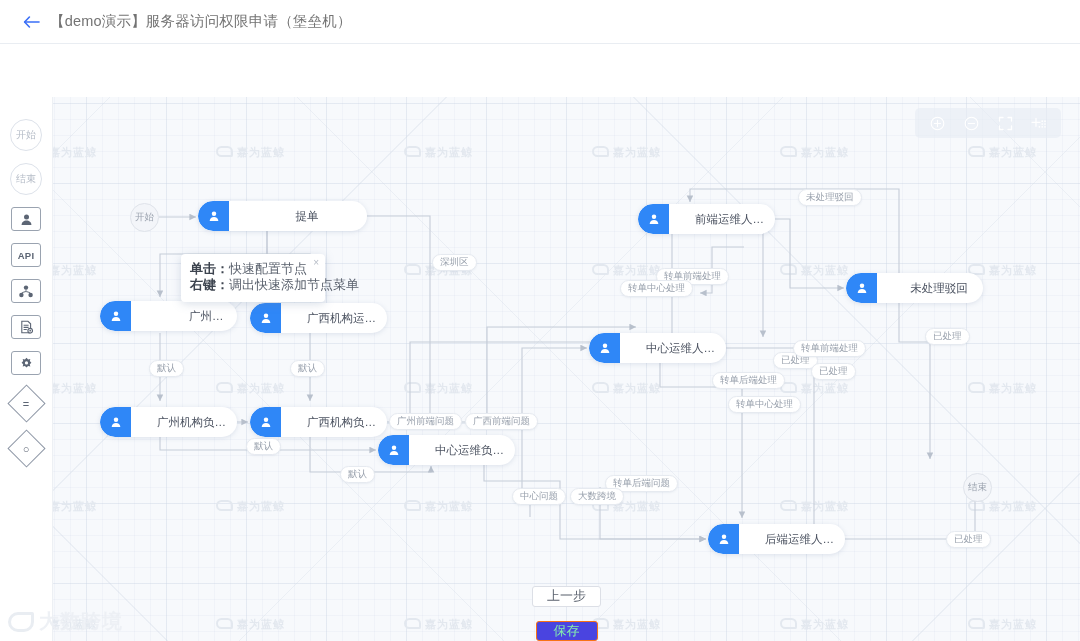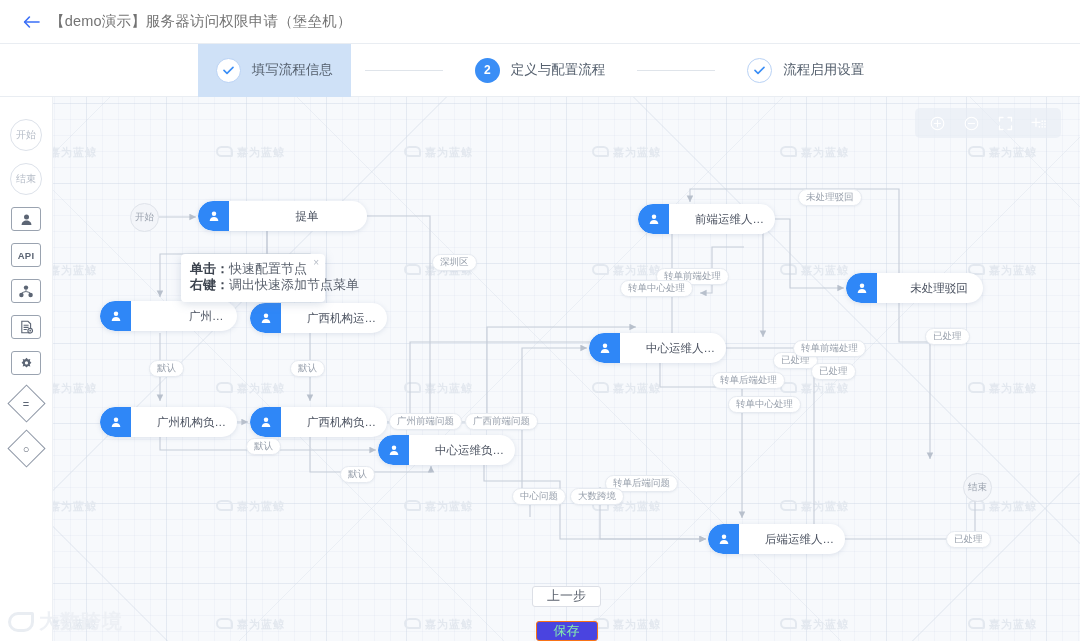--- a/index.html
+++ b/index.html
@@ -185,50 +185,20 @@
   <div class="titlebar">
     <div class="back-arrow">
       <svg width="17" height="12" viewBox="0 0 17 12" aria-hidden="true">
         <path d="M6.4 1 L1.6 6 L6.4 11" fill="none" stroke="#3a6ff7" stroke-width="1.6" stroke-linecap="round" stroke-linejoin="round"></path>
         <path d="M1.8 6 H16" stroke="#3a6ff7" stroke-width="1.6" stroke-linecap="round"></path>
       </svg>
     </div>
     <div class="page-title">【demo演示】服务器访问权限申请（堡垒机）</div>
   </div>
 
-  <div class="stepsbar">
-    <div class="steps-inner">
-      <div class="step active">
-        <div class="step-mark done">
-          <svg width="11" height="9" viewBox="0 0 11 9" aria-hidden="true">
-            <path d="M1 4.4 L4 7.4 L10 1.4" fill="none" stroke="#3a8ef6" stroke-width="1.6" stroke-linecap="round" stroke-linejoin="round"></path>
-          </svg>
-        </div>
-        <div class="step-label">填写流程信息</div>
-      </div>
-
-      <div class="step-line"></div>
-
-      <div class="step">
-        <div class="step-mark current">2</div>
-        <div class="step-label">定义与配置流程</div>
-      </div>
-
-      <div class="step-line"></div>
-
-      <div class="step">
-        <div class="step-mark done">
-          <svg width="11" height="9" viewBox="0 0 11 9" aria-hidden="true">
-            <path d="M1 4.4 L4 7.4 L10 1.4" fill="none" stroke="#3a8ef6" stroke-width="1.6" stroke-linecap="round" stroke-linejoin="round"></path>
-          </svg>
-        </div>
-        <div class="step-label">流程启用设置</div>
-      </div>
-    </div>
-  </div>
 
   <div class="canvas-wrap">
     <div class="grid"></div>
     <div class="wm"></div>
     <div id="wm-tiles">
         <div class="wm-tile" style="left: 28px; top: 48px;"><span class="cloudmk"></span>嘉为蓝鲸</div>
         <div class="wm-tile" style="left: 216px; top: 48px;"><span class="cloudmk"></span>嘉为蓝鲸</div>
         <div class="wm-tile" style="left: 404px; top: 48px;"><span class="cloudmk"></span>嘉为蓝鲸</div>
         <div class="wm-tile" style="left: 592px; top: 48px;"><span class="cloudmk"></span>嘉为蓝鲸</div>
         <div class="wm-tile" style="left: 780px; top: 48px;"><span class="cloudmk"></span>嘉为蓝鲸</div>

